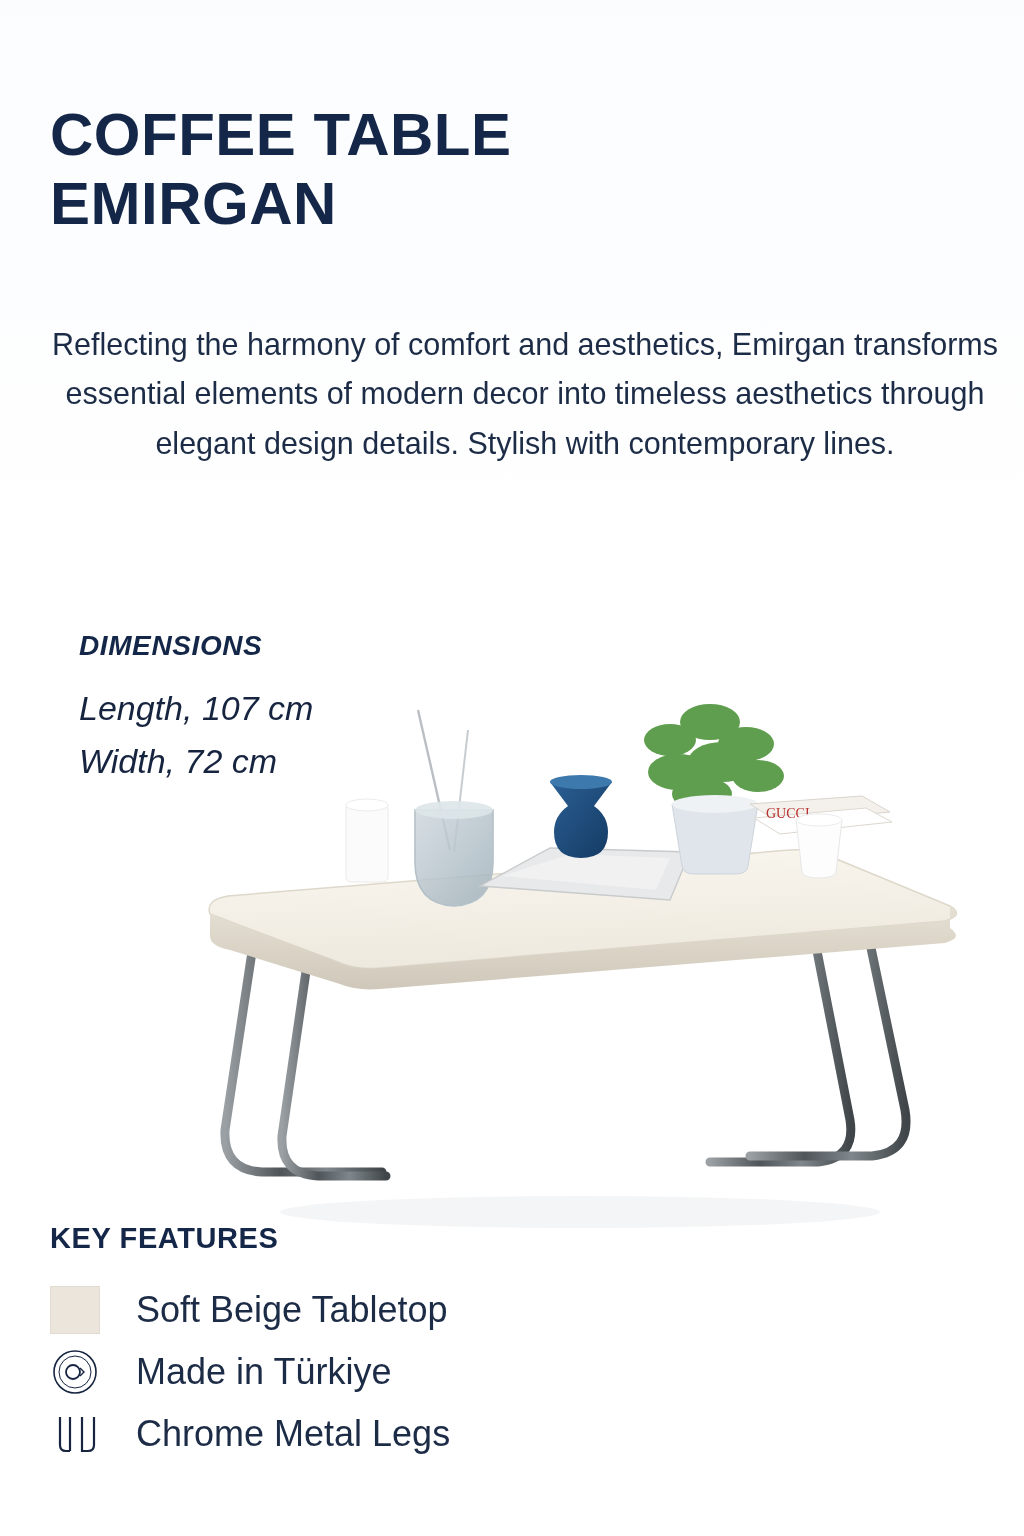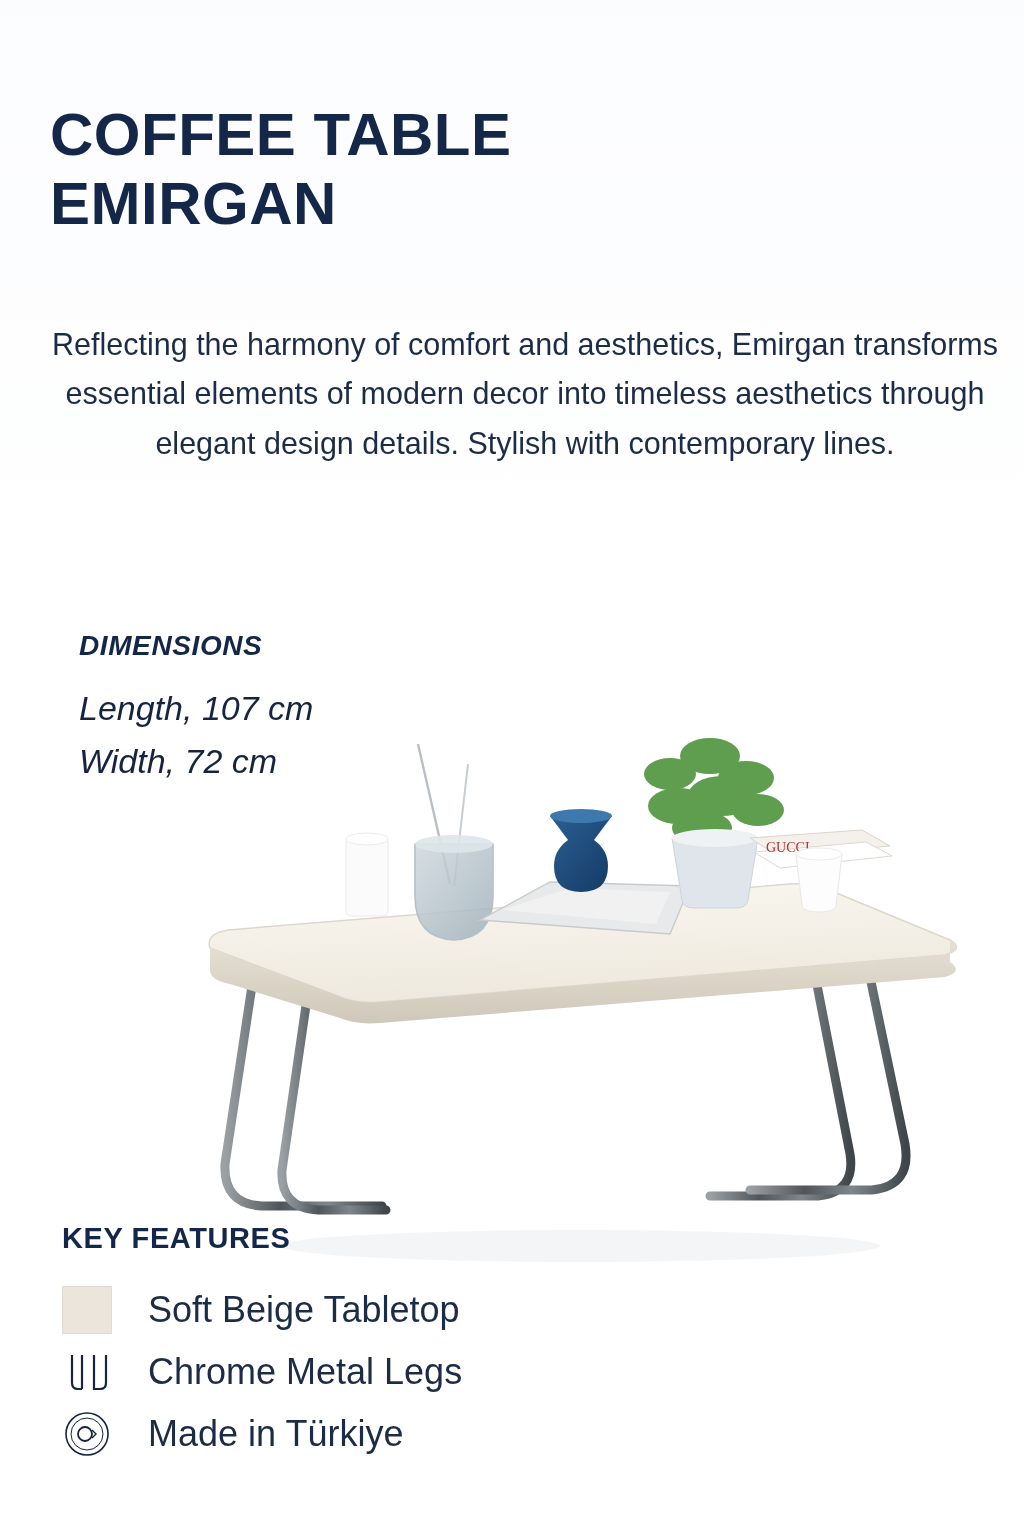--- a/index.html
+++ b/index.html
@@ -72,37 +72,36 @@
     font-size: 34px;
     line-height: 1.55;
     color: #16243f;
     white-space: nowrap;
   }
 
   
   .product-figure {
     position: absolute;
     left: 150px;
-    top: 734px;
+    top: 700px;
     width: 850px;
     height: 540px;
   }
   .figure-svg {
     display: block;
     width: 100%;
     height: 100%;
   }
 
   
   .features {
     position: absolute;
     left: 50px;
     top: 1222px;
     width: 700px;
-    margin-left: 12px;
   }
   .features h2 {
     margin: 0 0 24px 0;
     font-size: 29px;
     font-weight: bold;
     letter-spacing: 0.6px;
     color: #142748;
   }
   .feature-row {
     display: flex;
@@ -243,35 +242,35 @@
 
     <div class="feature-row">
       <div class="feature-icon">
         <div class="swatch"></div>
       </div>
       <div class="feature-label">Soft Beige Tabletop</div>
     </div>
 
     <div class="feature-row">
       <div class="feature-icon">
-        <svg width="50" height="46" viewBox="0 0 50 46" fill="none" stroke="#16243f" stroke-width="2.2">
-          <path d="M10 6 L10 34 Q10 40 16 40 L20 40"></path>
-          <path d="M20 6 L20 40"></path>
-          <path d="M32 6 L32 40 Q32 40 38 40 Q44 40 44 34 L44 6"></path>
-        </svg>
-      </div>
-      <div class="feature-label">Chrome Metal Legs</div>
-    </div>
-
-    <div class="feature-row">
-      <div class="feature-icon">
         <svg width="50" height="48" viewBox="0 0 50 48" fill="none" stroke="#16243f" stroke-width="1.6">
           <circle cx="25" cy="24" r="21"></circle>
           <circle cx="25" cy="24" r="16" stroke-width="1"></circle>
           <circle cx="23" cy="24" r="7" stroke-width="1.8"></circle>
           <path d="M30 20 L34 24 L30 28" stroke-width="1.4"></path>
         </svg>
       </div>
       <div class="feature-label">Made in Türkiye</div>
     </div>
+
+    <div class="feature-row">
+      <div class="feature-icon">
+        <svg width="50" height="46" viewBox="0 0 50 46" fill="none" stroke="#16243f" stroke-width="2.2">
+          <path d="M10 6 L10 34 Q10 40 16 40 L20 40"></path>
+          <path d="M20 6 L20 40"></path>
+          <path d="M32 6 L32 40 Q32 40 38 40 Q44 40 44 34 L44 6"></path>
+        </svg>
+      </div>
+      <div class="feature-label">Chrome Metal Legs</div>
+    </div>
   </div>
 
 </div>
 
 </body></html>

